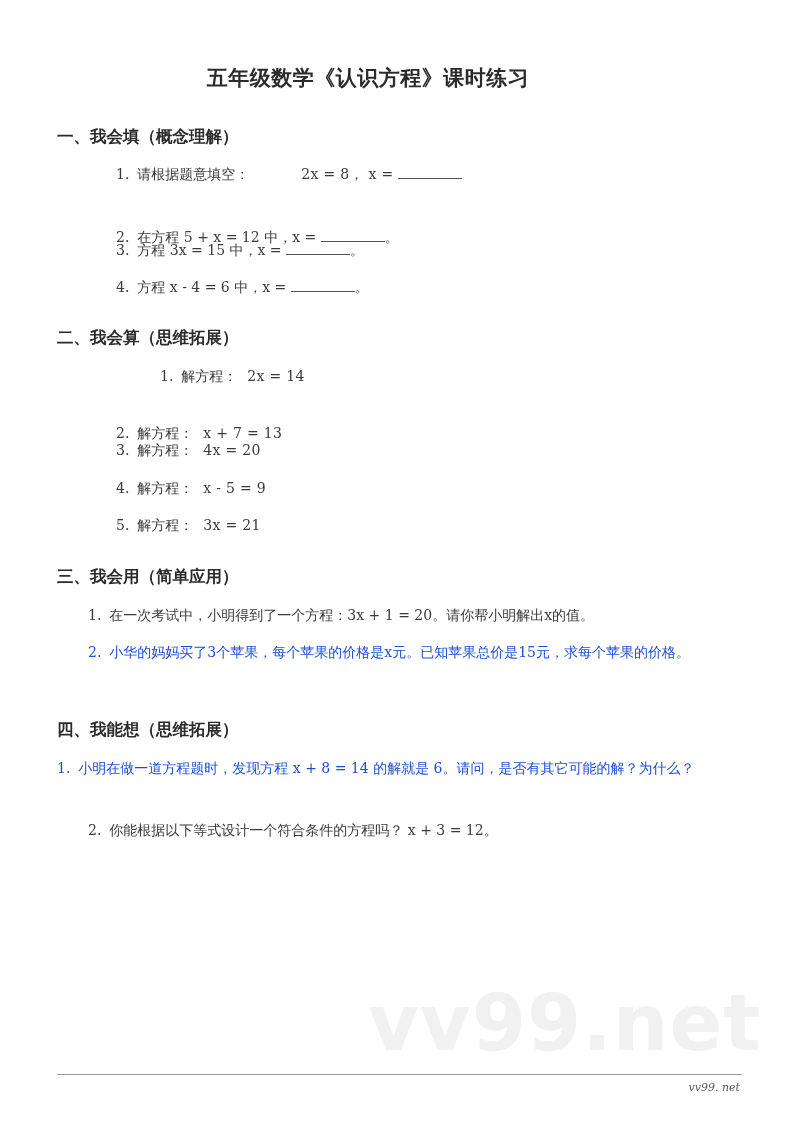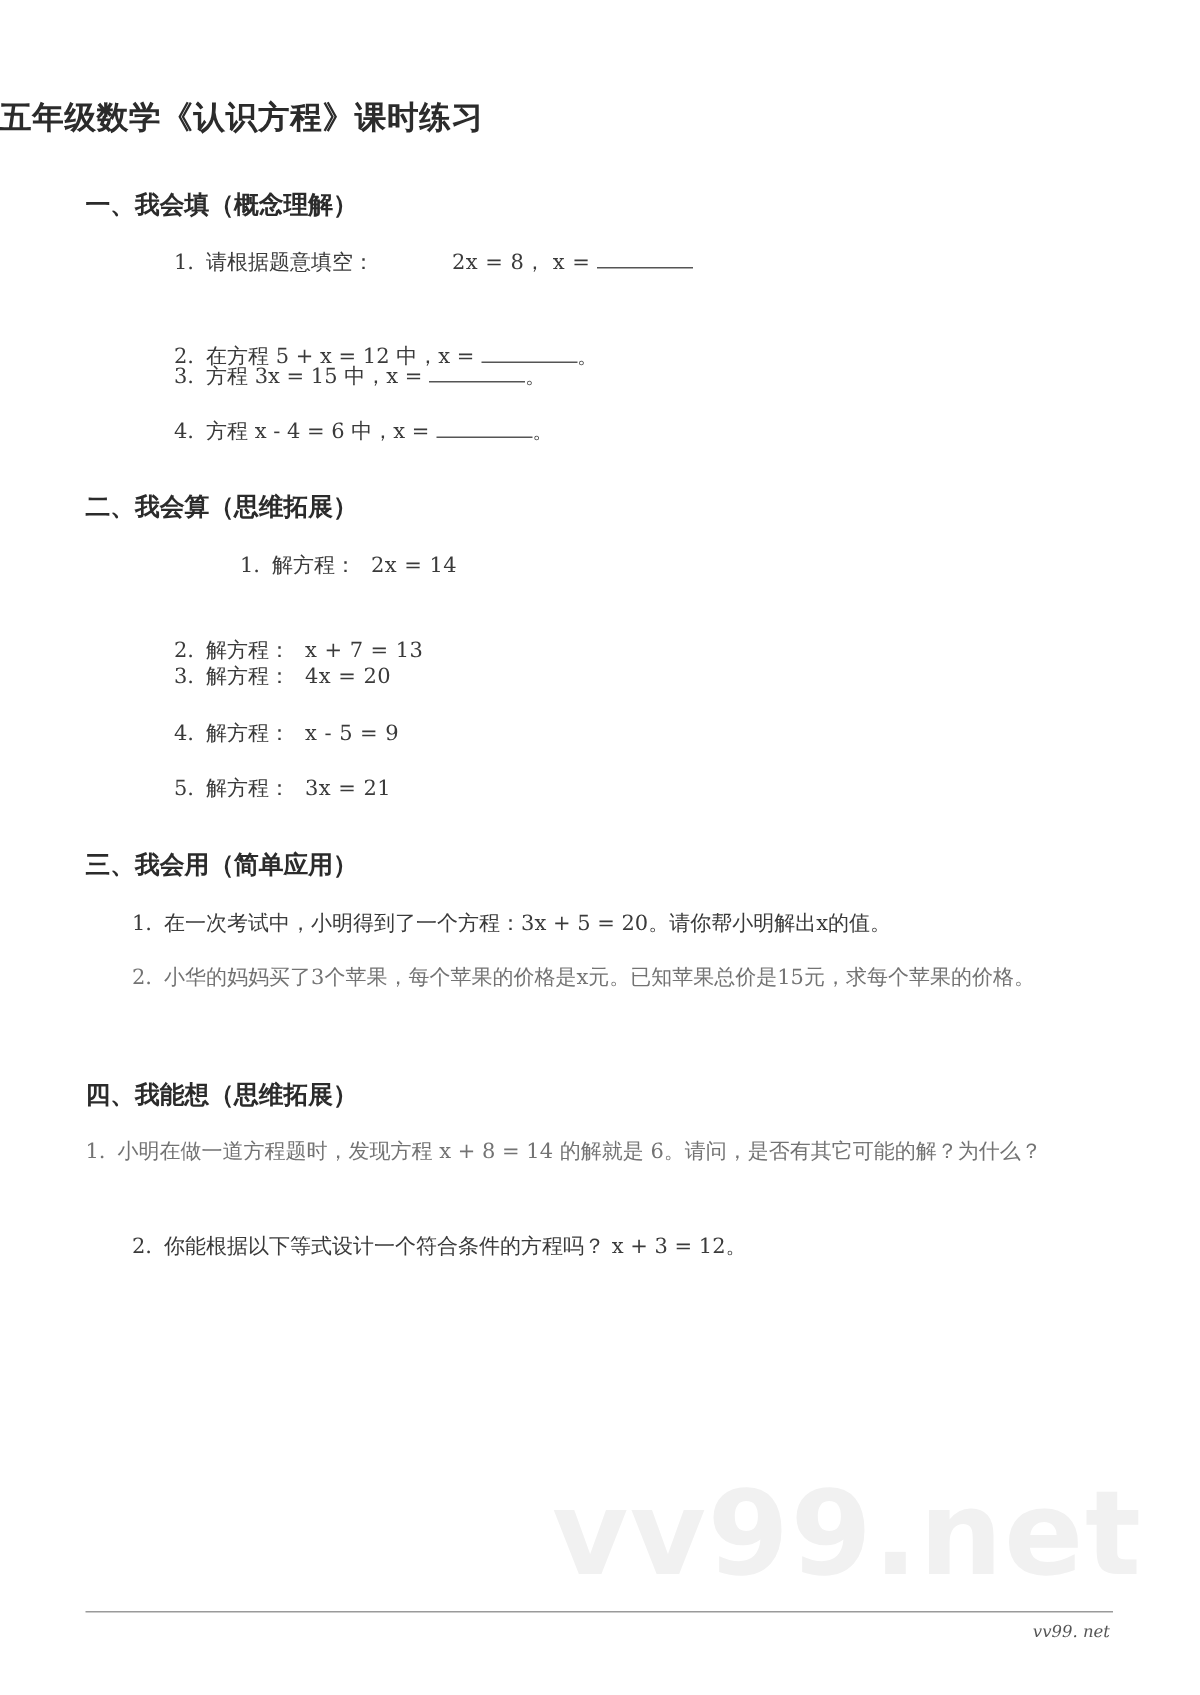--- a/index.html
+++ b/index.html
@@ -13,20 +13,21 @@
       position: relative;
       overflow: hidden;
       font-family: "DejaVu Serif", "Liberation Serif", serif;
       color: #333333;
     }
     .page-title {
       position: absolute;
       left: 0;
       width: 736px;
       top: 64px;
+      text-align: center;
       font-family: "DejaVu Sans", "Liberation Sans", sans-serif;
       font-size: 21px;
       font-weight: bold;
       color: #2b2b2b;
       letter-spacing: 0.5px;
     }
     .section-heading {
       position: absolute;
       left: 57px;
       font-family: "DejaVu Sans", "Liberation Sans", sans-serif;
@@ -36,21 +37,21 @@
     }
     .line {
       position: absolute;
       font-size: 14px;
       color: #3a3a3a;
       white-space: nowrap;
     }
     .wrap {
       position: absolute;
       font-size: 14px;
-      color: #737373;
+      color: #1d4ed8;
       line-height: 27px;
     }
     .num { margin-right: 8px; }
     .eq { letter-spacing: 0.3px; }
     .blank {
       display: inline-block;
       width: 64px;
       border-bottom: 1px solid #555;
       height: 12px;
       vertical-align: baseline;
@@ -119,21 +120,21 @@
 <div class="line" style="left:116px; top:480px;">
   <span class="num">4.</span><span>解方程：</span><span style="display:inline-block;width:10px;"></span><span class="eq">x - 5 = 9</span>
 </div>
 <div class="line" style="left:116px; top:517px;">
   <span class="num">5.</span><span>解方程：</span><span style="display:inline-block;width:10px;"></span><span class="eq">3x = 21</span>
 </div>
 
 <div class="section-heading" style="top:566px;">三、我会用（简单应用）</div>
 
 <div class="line" style="left:88px; top:607px;">
-  <span class="num">1.</span><span>在一次考试中，小明得到了一个方程：3x + 5 = 20。请你帮小明解出x的值。</span>
+  <span class="num">1.</span><span>在一次考试中，小明得到了一个方程：3x + 1 = 20。请你帮小明解出x的值。</span>
 </div>
 
 <div class="wrap" style="left:57px; top:639px; width:695px; text-indent:31px;">
   <span class="num">2.</span><span>小华的妈妈买了3个苹果，每个苹果的价格是x元。已知苹果总价是15元，求每个苹果的价格。</span>
 </div>
 
 <div class="section-heading" style="top:719px;">四、我能想（思维拓展）</div>
 
 <div class="wrap" style="left:57px; top:755px; width:695px;">
   <span class="num">1.</span><span>小明在做一道方程题时，发现方程 x + 8 = 14 的解就是 6。请问，是否有其它可能的解？为什么？</span>

